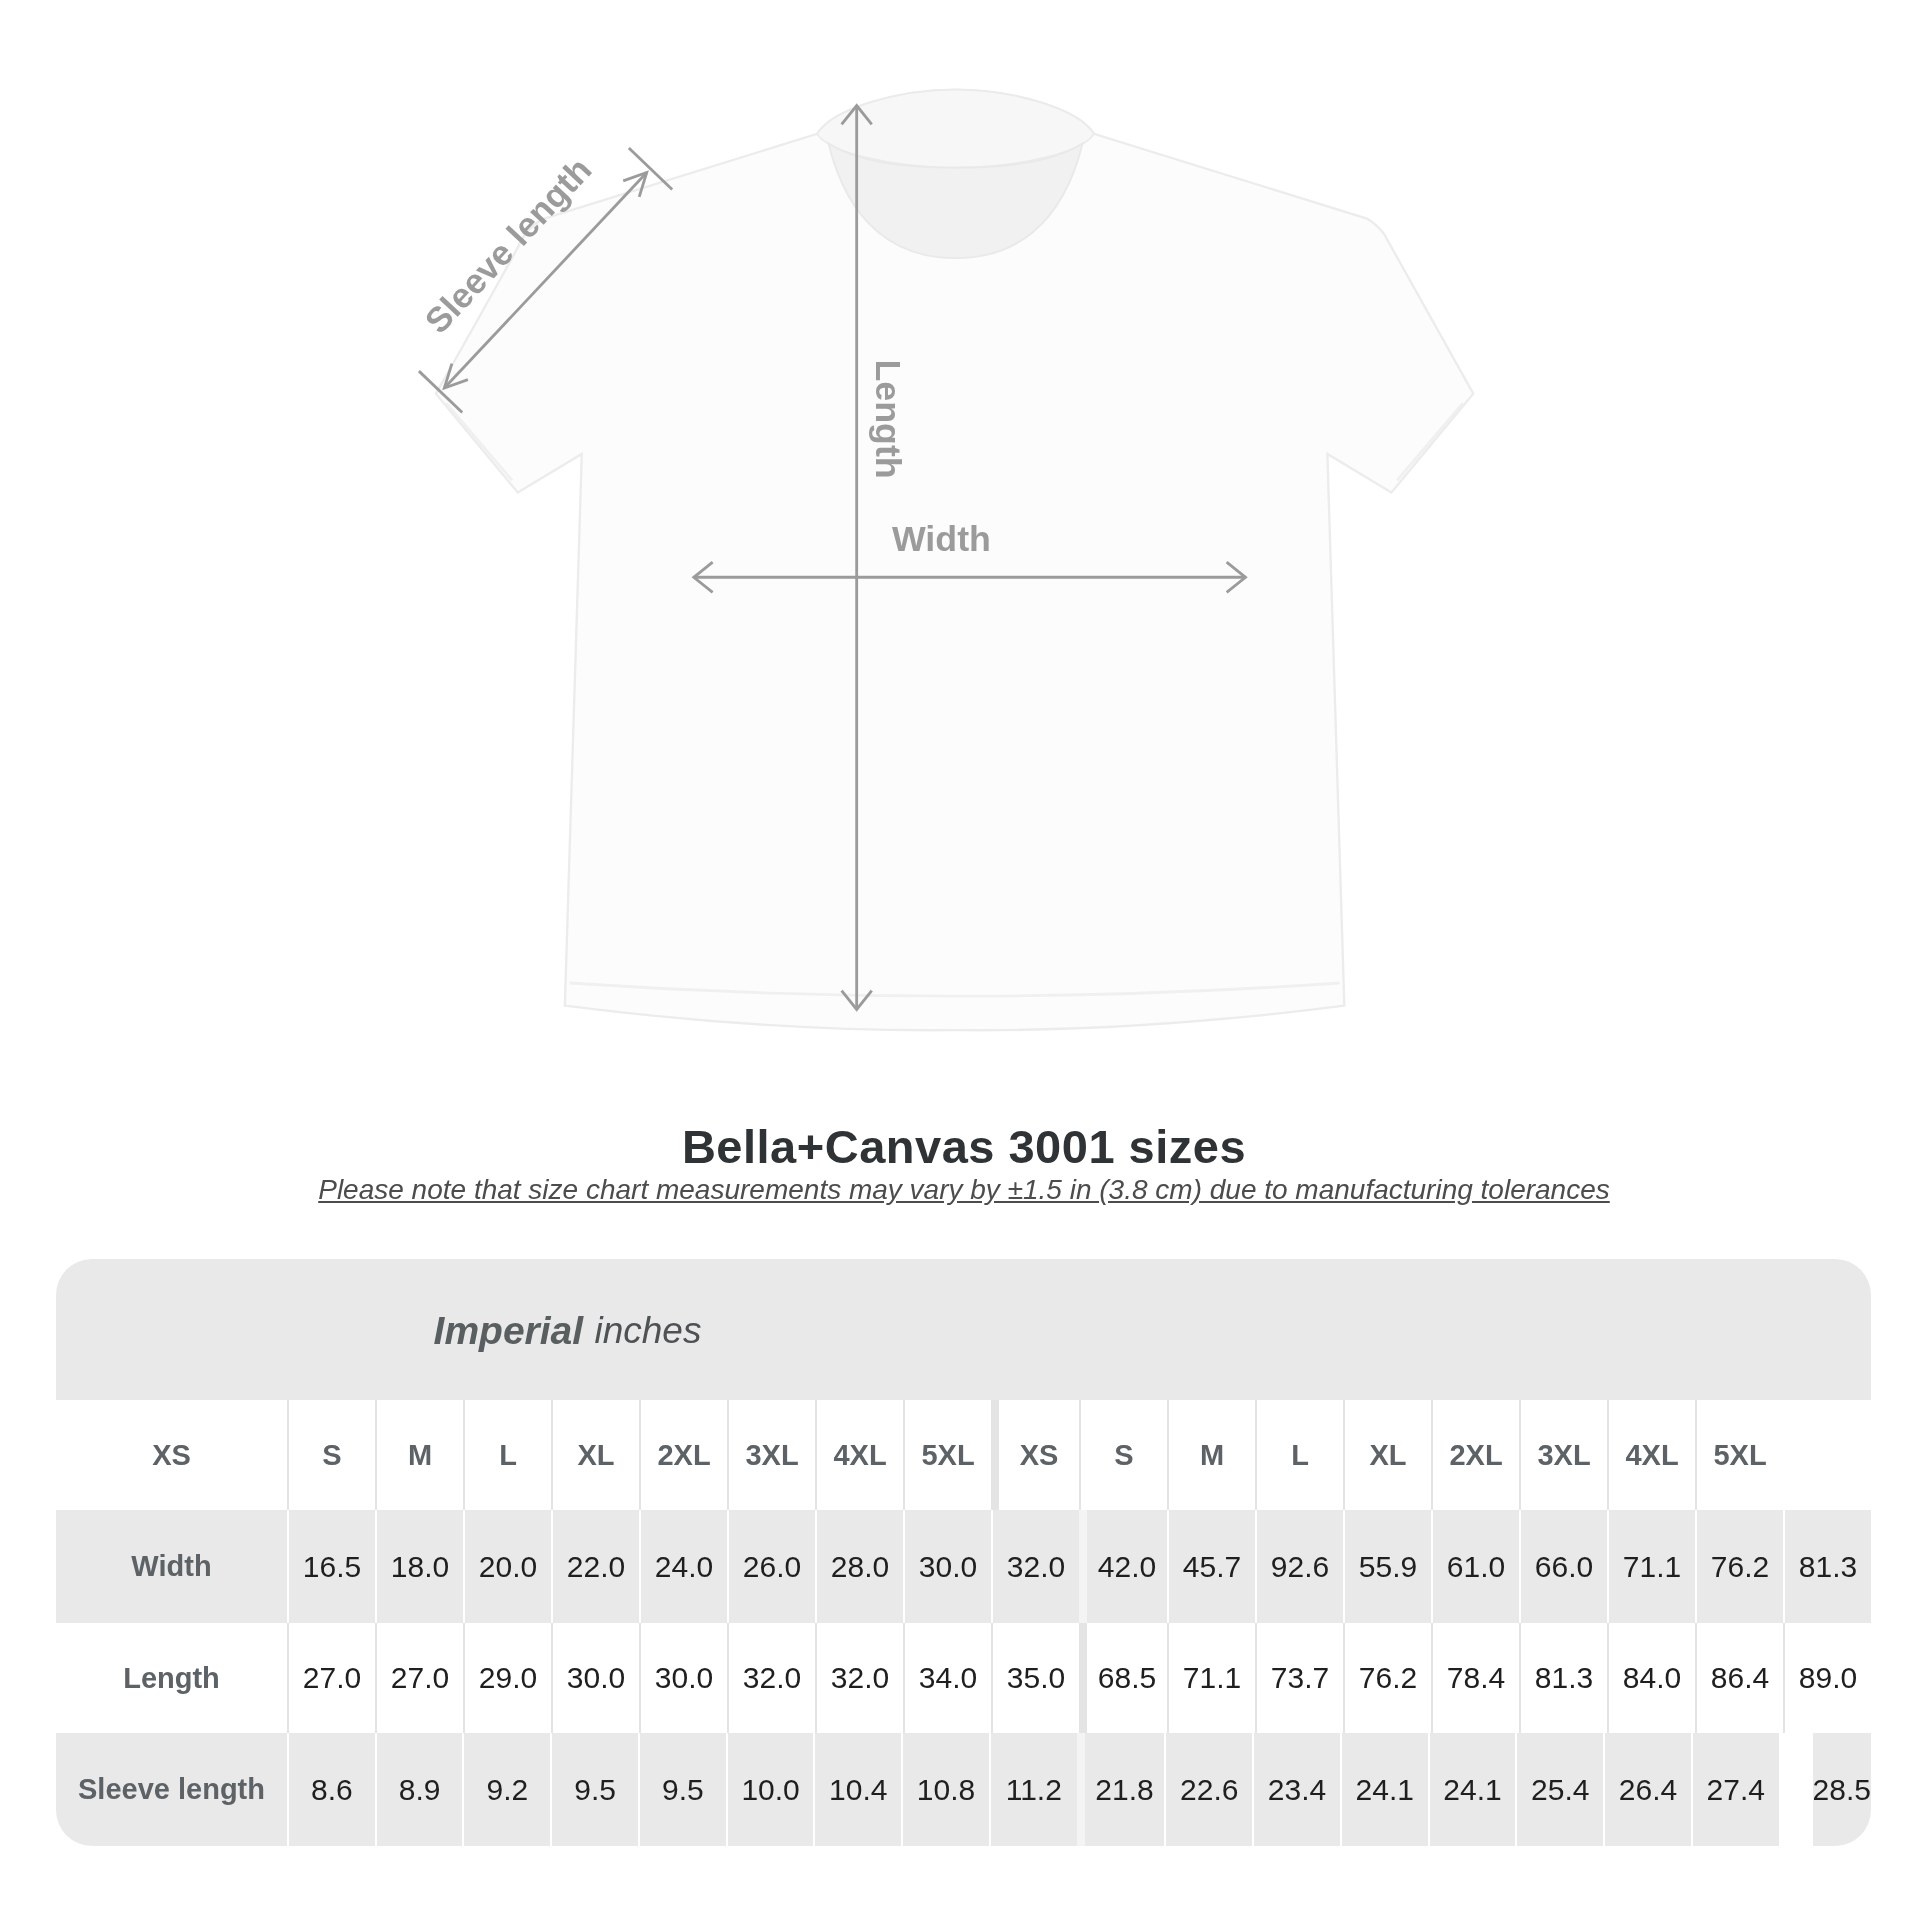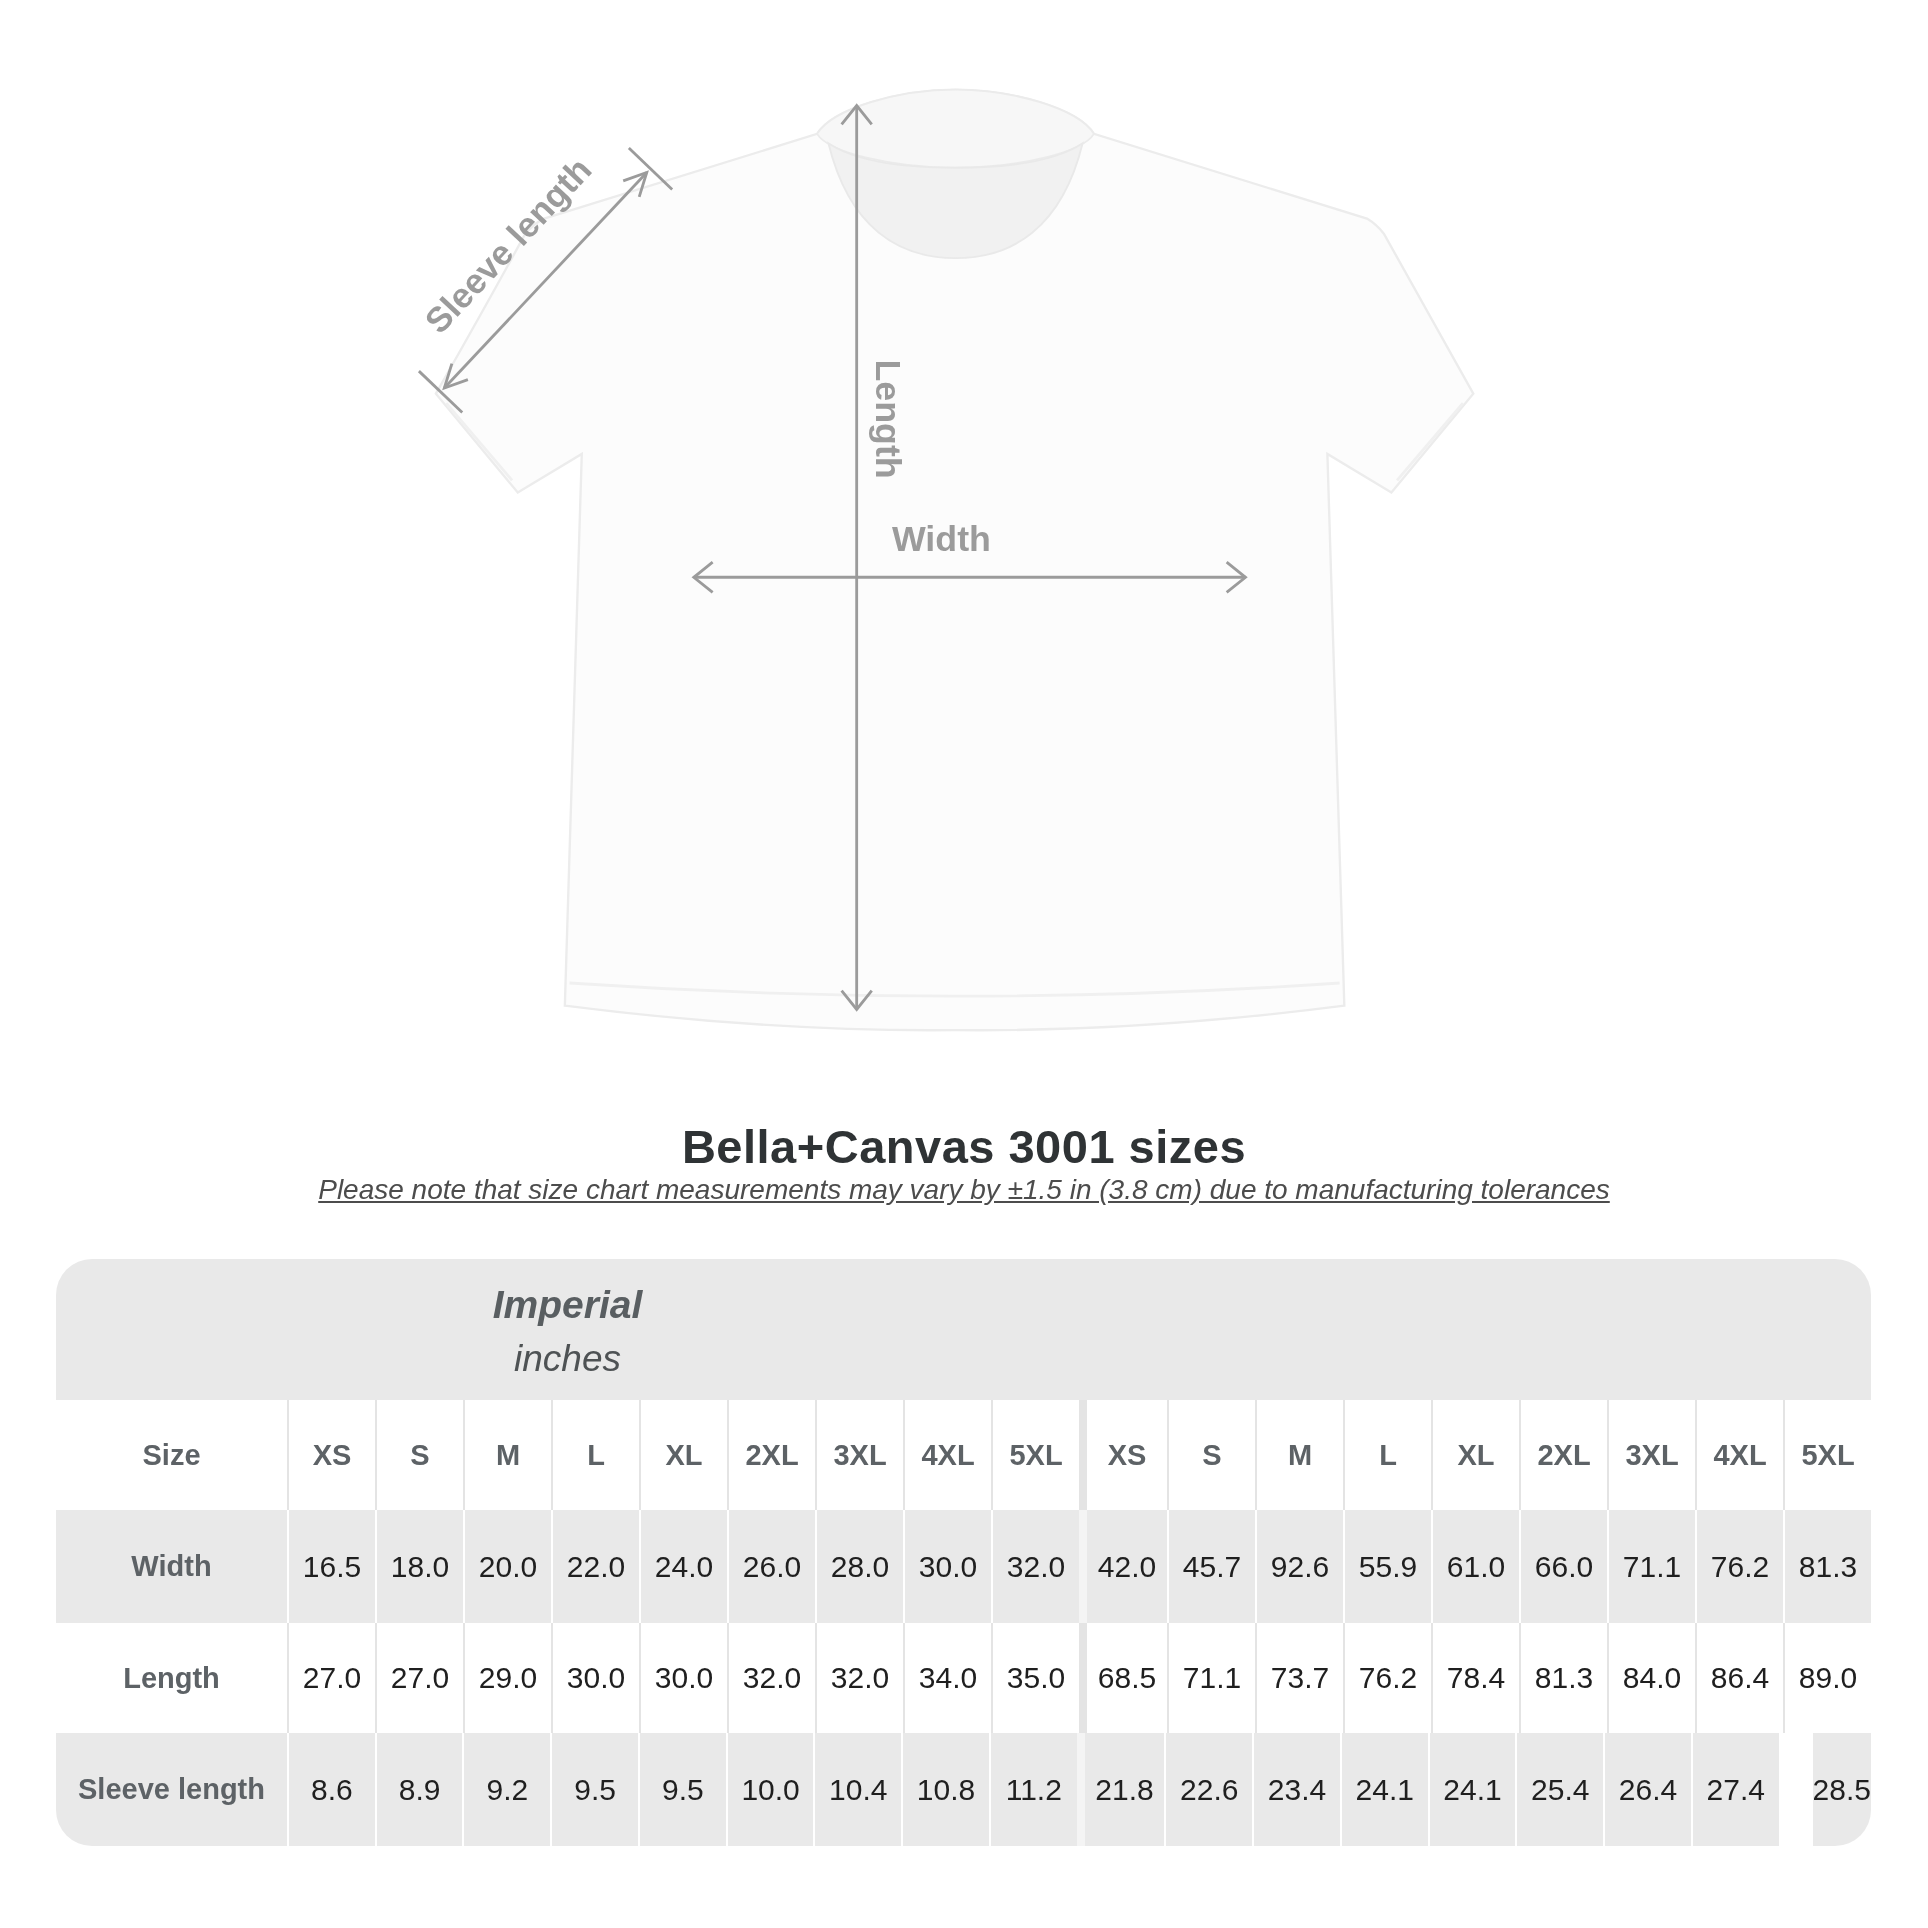--- a/index.html
+++ b/index.html
@@ -37,21 +37,21 @@
     margin: 53px 56px 0 56px;
     width: 1815px;
   }
   .band {
     display: flex;
     height: 141px;
     background: #e9e9e9;
     border-radius: 36px 36px 0 0;
   }
   .band-group {
-    display: flex; flex-direction: column;
+    display: flex; flex-direction: row;
     align-items: center; justify-content: center;
     gap: 11.3px;
     padding-top: 3.8px;
   }
   .band-group.imperial { width: calc((100% - 231px) / 2 + 231px); }
   .band-group.metric   { width: calc((100% - 231px) / 2); }
   .g-title { font-size: 39px; font-weight: bold; font-style: italic; color: #595e61; }
   .g-sub   { font-size: 37px; font-style: italic; color: #4e5254; }
 
   .t-row {
@@ -154,21 +154,20 @@
 <div class="size-table">
 
   <div class="band">
     <div class="band-group imperial">
       <div class="g-title">Imperial</div>
       <div class="g-sub">inches</div>
     </div>
   </div>
 
   <div class="t-row row-white">
-    <div class="cell rowlabel">Size</div>
     <div class="cell head">XS</div>
     <div class="cell head">S</div>
     <div class="cell head">M</div>
     <div class="cell head">L</div>
     <div class="cell head">XL</div>
     <div class="cell head">2XL</div>
     <div class="cell head">3XL</div>
     <div class="cell head">4XL</div>
     <div class="cell head">5XL</div>
     <div class="cell head metric-start">XS</div>

